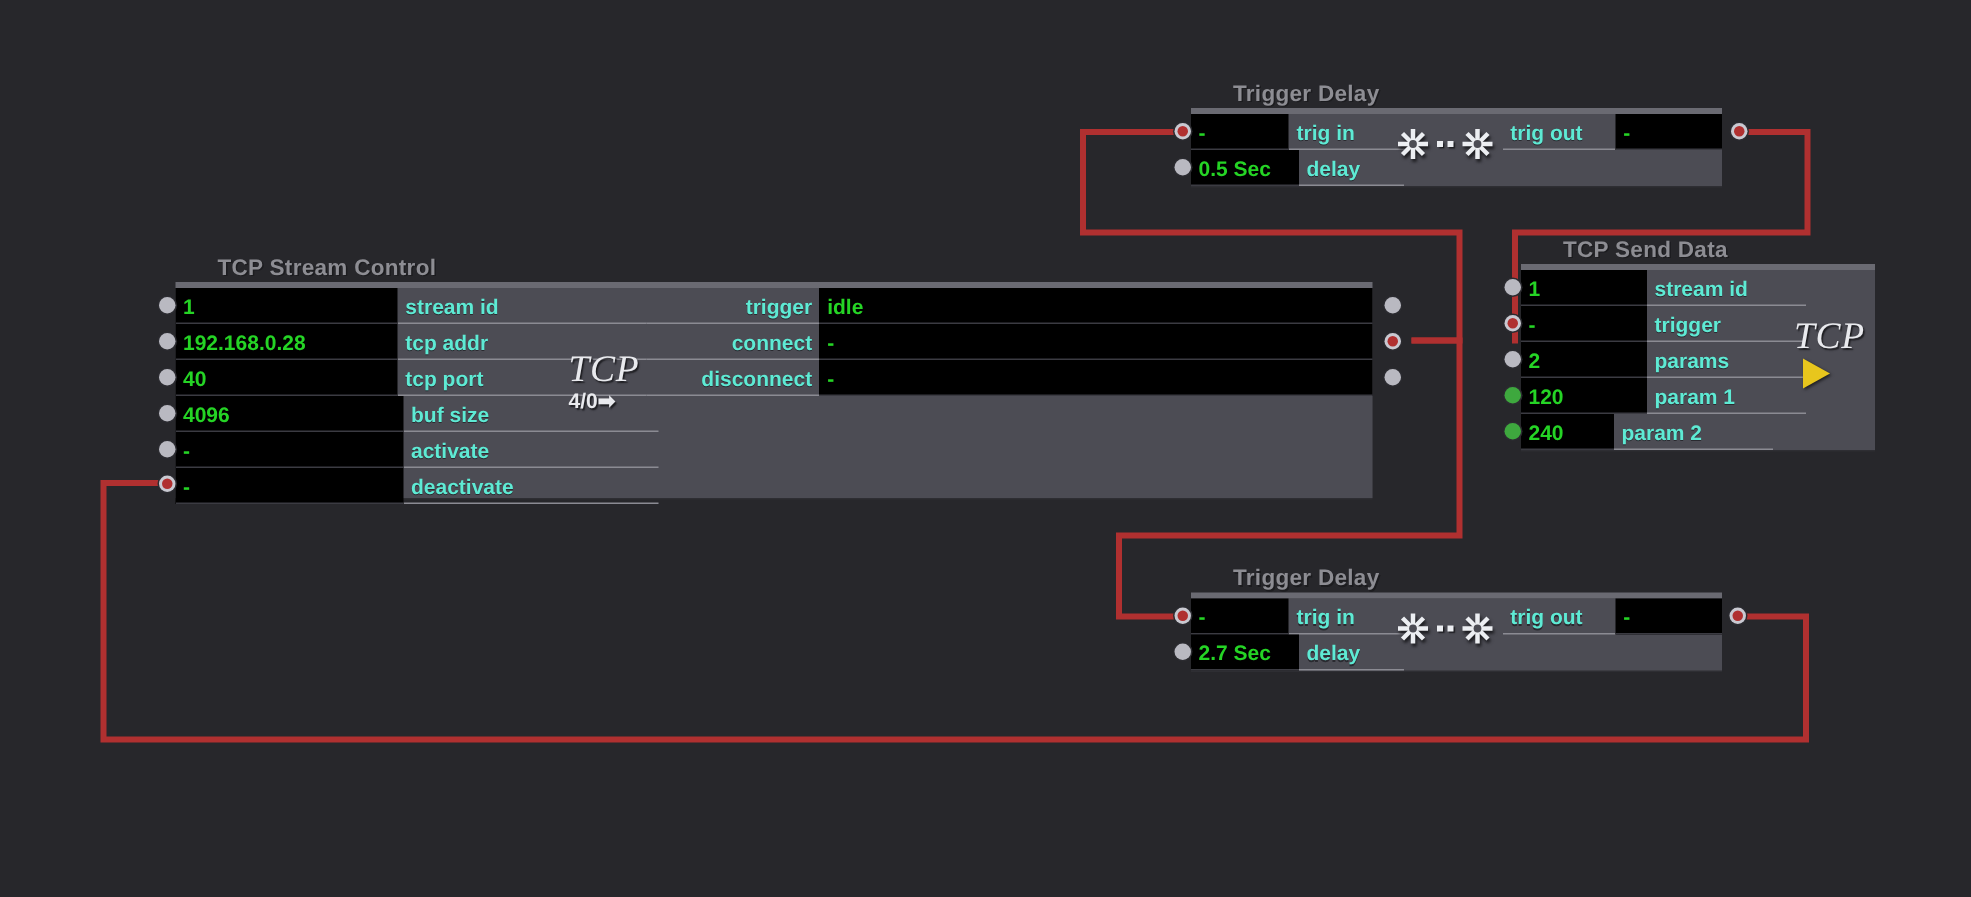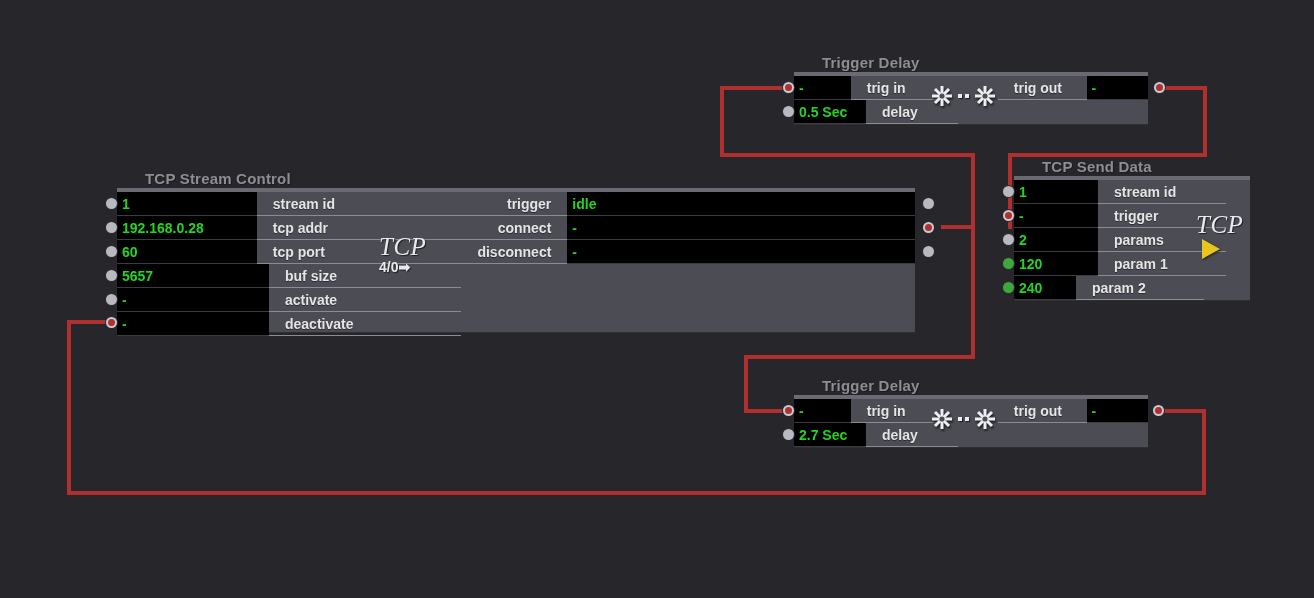--- a/index.html
+++ b/index.html
@@ -71,26 +71,26 @@
   }
   .val {
     color: #25d425;
     font-size: 14px;
     font-weight: bold;
     padding-left: 5px;
     white-space: nowrap;
     line-height: 1;
   }
   .lbl {
-    color: #e5e5e5;
+    color: #5eead4;
     font-size: 14px;
     font-weight: bold;
     display: flex;
     align-items: center;
-    padding: 0 16px;
+    padding: 0 5px;
     border-bottom: 1px solid #8b8b93;
     white-space: nowrap;
     text-shadow: 0 1px 0 #2a2a30;
     line-height: 1;
   }
   .lbl.right { justify-content: flex-end; }
   .lbl.left  { justify-content: flex-start; }
 
   
   .dot {
@@ -204,32 +204,32 @@
         </div>
         <div class="lbl left" style="width:160px;">tcp addr</div>
         <div class="lbl right" style="width:108px;">connect</div>
         <div class="field" style="width:378px;">
           <span class="val">-</span>
         </div>
       </div>
 
       <div class="row">
         <div class="field" style="width:152px;">
-          <span class="val">60</span>
+          <span class="val">40</span>
         </div>
         <div class="lbl left" style="width:160px;">tcp port</div>
         <div class="lbl right" style="width:108px;">disconnect</div>
         <div class="field" style="width:378px;">
           <span class="val">-</span>
         </div>
       </div>
 
       <div class="row">
         <div class="field" style="width:152px;">
-          <span class="val">5657</span>
+          <span class="val">4096</span>
         </div>
         <div class="lbl left" style="width:160px;">buf size</div>
       </div>
 
       <div class="row">
         <div class="field" style="width:152px;">
           <span class="val">-</span>
         </div>
         <div class="lbl left" style="width:160px;">activate</div>
       </div>

